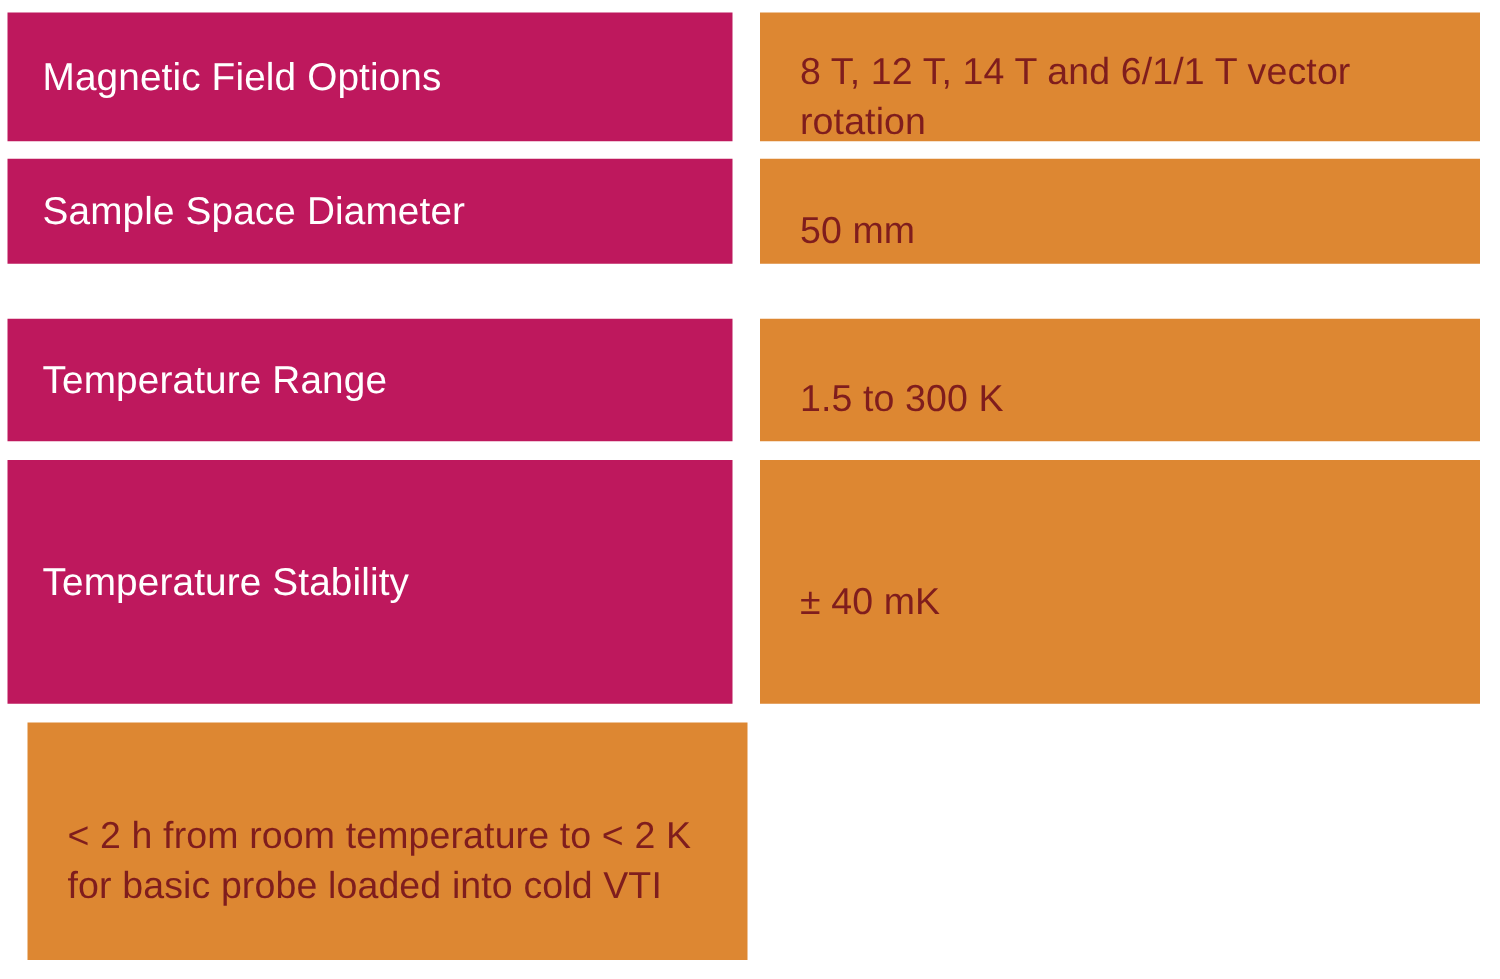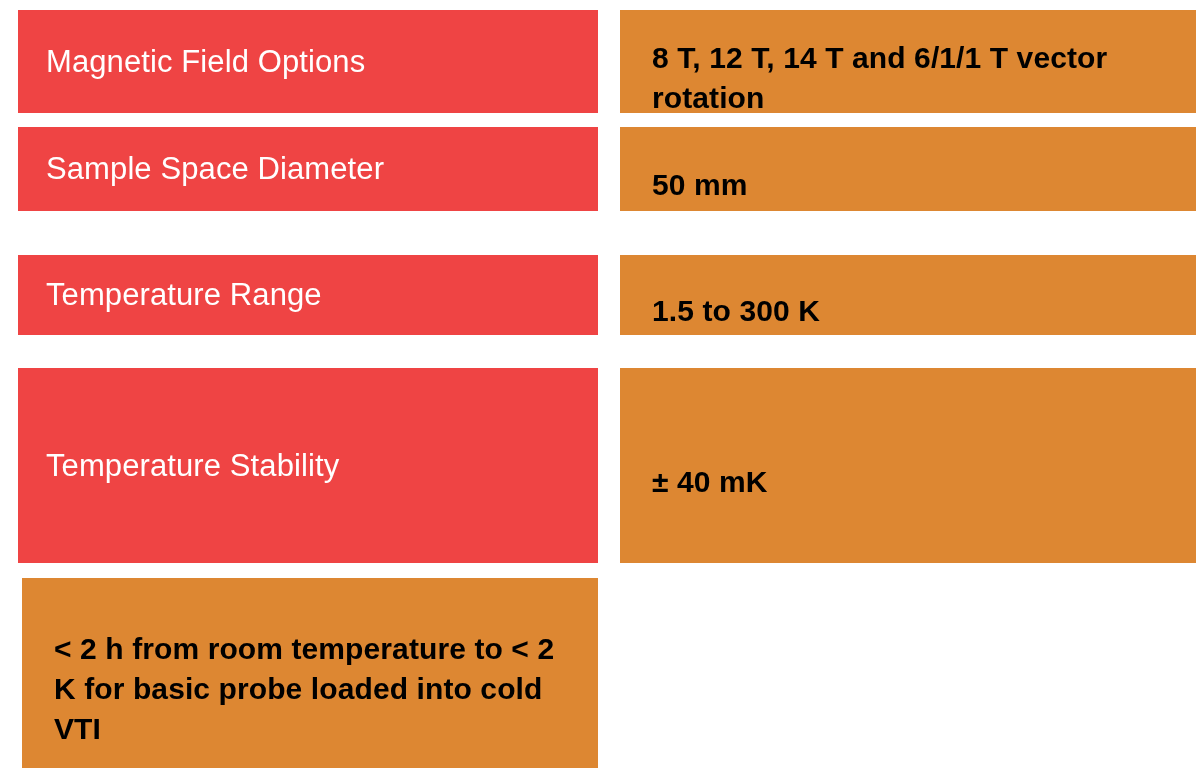--- a/index.html
+++ b/index.html
@@ -26,51 +26,51 @@
     align-items: stretch;
   }
   .cell {
     box-sizing: border-box;
     display: flex;
     align-items: center;
     overflow: hidden;
   }
   .cell-label {
     width: 580px;
-    margin-left: 18px;
-    background: #ef4444;
+    margin-left: 6px;
+    background: #be185d;
     padding: 4px 20px 4px 28px;
   }
   .cell-value {
     width: 576px;
     margin-left: 22px;
     background: #DD8732;
     padding: 4px 22px 4px 32px;
   }
   .label-text {
     color: #ffffff;
     font-size: 31px;
     font-weight: 300;
     line-height: 1.28;
     letter-spacing: 0.1px;
     white-space: nowrap;
   }
   .value-text {
-    color: #000000;
+    color: #7f1d1d;
     font-size: 30px;
-    font-weight: 700;
+    font-weight: 400;
     line-height: 1.33;
     letter-spacing: 0.1px;
     margin-top: 32px;
   }
 
   
   #row-0 { top: 10px;  height: 103px; }
   #row-1 { top: 127px; height: 84px; }
-  #row-2 { top: 255px; height: 80px;  }
+  #row-2 { top: 255px; height: 98px;  }
   #row-3 { top: 368px; height: 195px; }
   #row-4 { top: 578px; height: 190px; }
 </style>
 </head>
 <body>
 
 <div id="spec-table">
 
   <div class="spec-row" id="row-0">
     <div class="cell cell-label">

